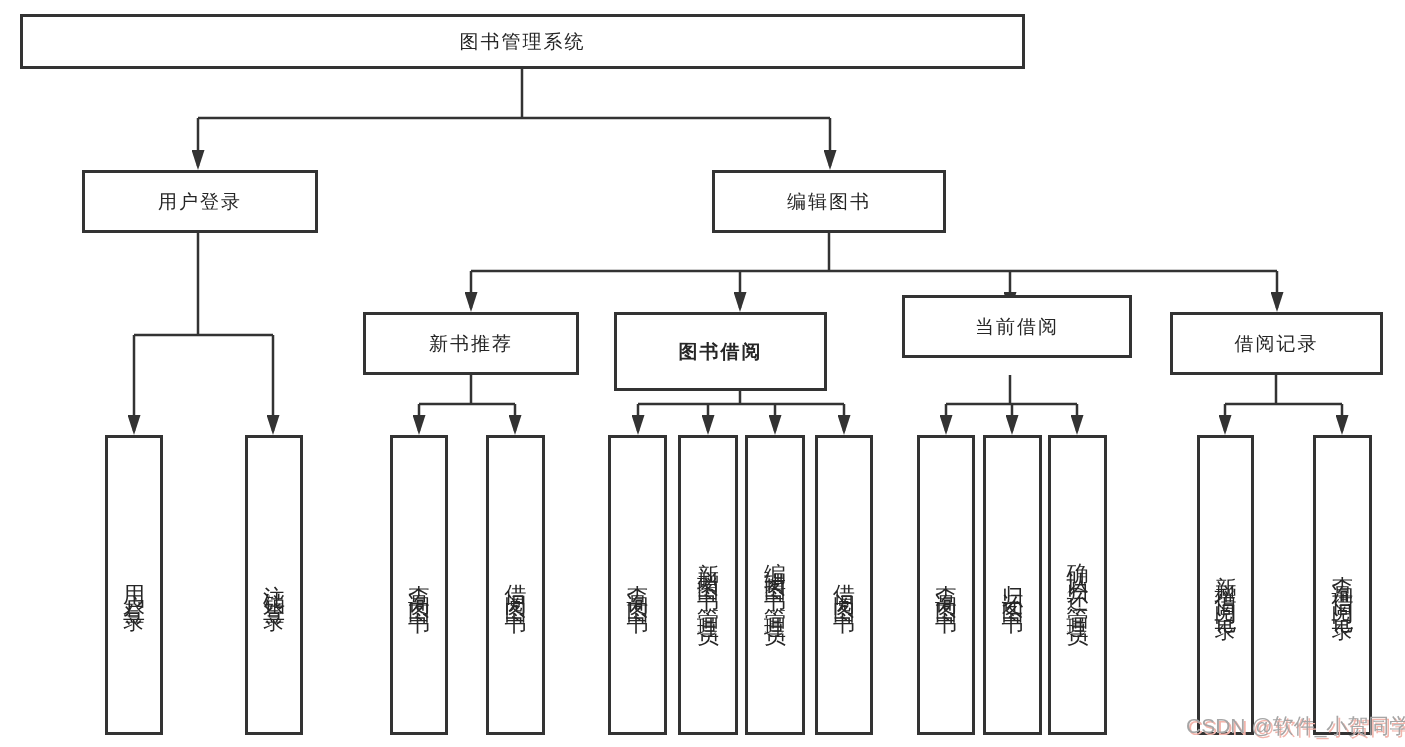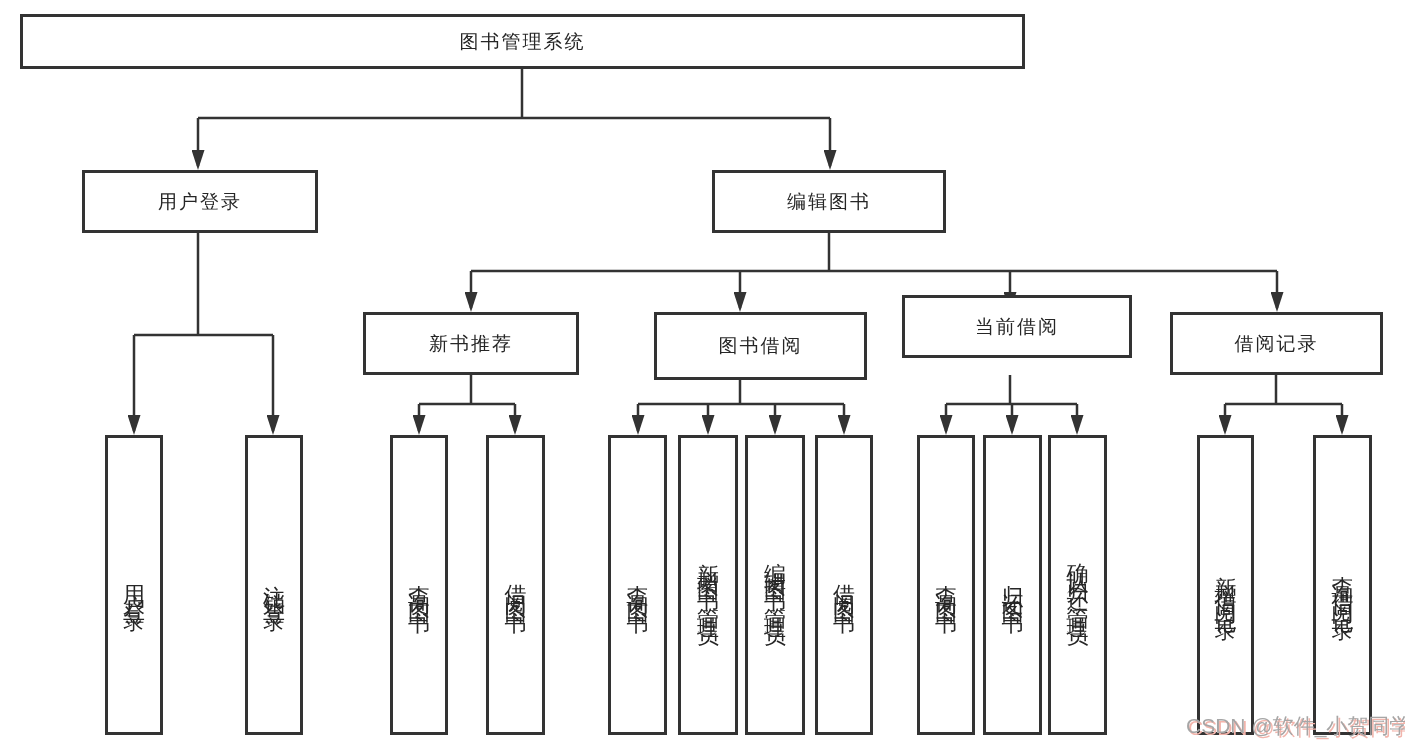--- a/index.html
+++ b/index.html
@@ -124,21 +124,21 @@
   <div class="hbox" style="left:82px; top:170px; width:236px; height:63px;">
     <span>用户登录</span>
   </div>
   <div class="hbox" style="left:712px; top:170px; width:234px; height:63px;">
     <span>编辑图书</span>
   </div>
 
   <div class="hbox" style="left:363px; top:312px; width:216px; height:63px;text-align:center;">
     <span>新书推荐</span>
   </div>
-  <div class="hbox" style="left:654px; top:312px; width:213px; height:68px;">
+  <div class="hbox" style="left:614px; top:312px; width:213px; height:79px;font-weight:bold;">
     <span>图书借阅</span>
   </div>
   <div class="hbox" style="left:902px; top:295px; width:230px; height:63px;">
     <span>当前借阅</span>
   </div>
   <div class="hbox" style="left:1170px; top:312px; width:213px; height:63px;">
     <span>借阅记录</span>
   </div>
 
   <div class="leaf" style="left:105px; width:58px;">

